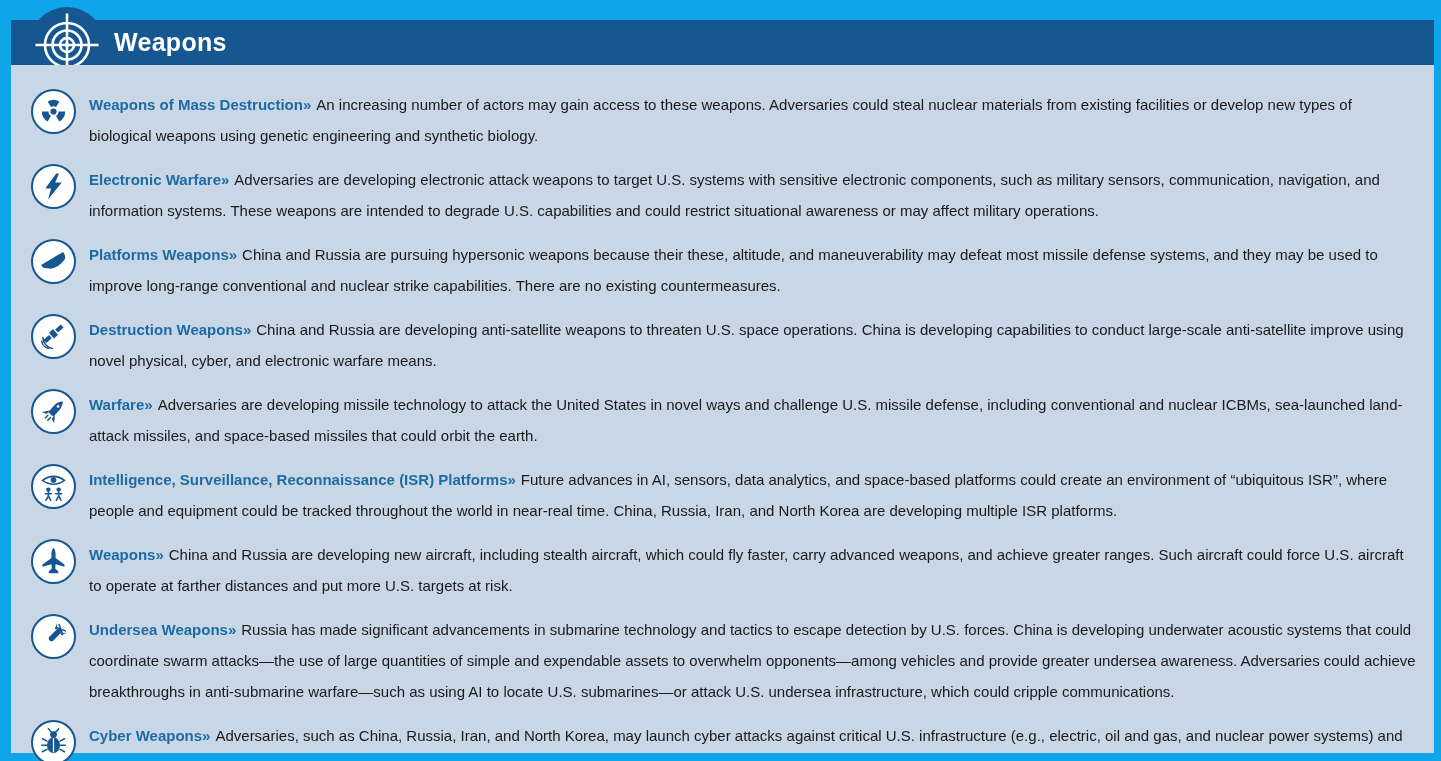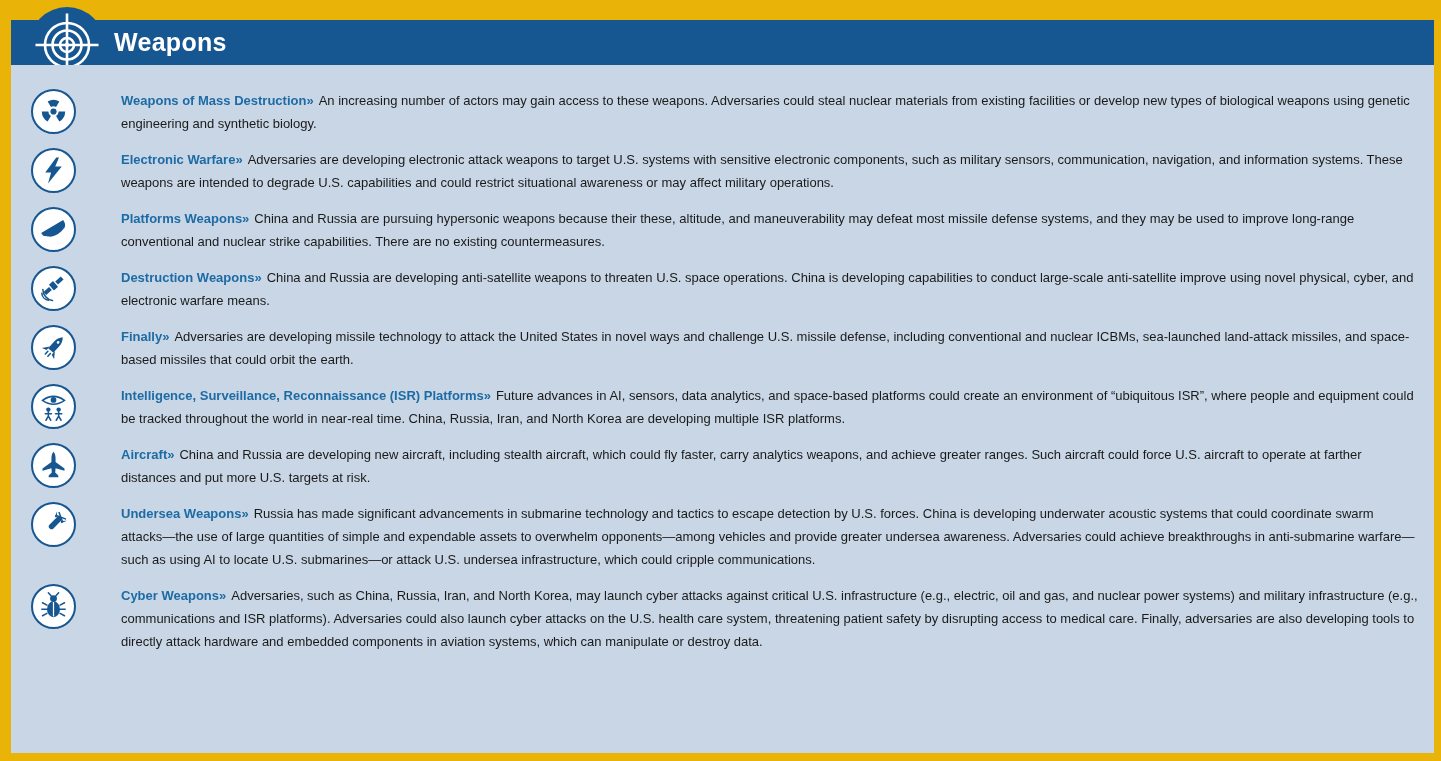--- a/index.html
+++ b/index.html
@@ -1,18 +1,18 @@
 <!DOCTYPE html>
 <html><head>
 <meta charset="utf-8">
 <style>
   * { margin:0; padding:0; box-sizing:border-box; }
   html,body { background:#ffffff; }
   body { font-family:"Liberation Sans", sans-serif; }
-  .page { position:relative; width:1441px; height:761px; background:#eab308; overflow:hidden; }
+  .page { position:relative; width:1441px; height:761px; background:#0ea5e9; overflow:hidden; }
 
   .header-bar {
     position:absolute; left:11px; right:7px; top:20px; height:45px;
     background:#175791; display:flex; align-items:center; padding-left:103px;
   }
   .page-title { color:#ffffff; font-size:25px; font-weight:bold; letter-spacing:.3px; }
 
   .target-badge { position:absolute; left:29px; top:7px; width:76px; height:76px; }
 
   .panel {
@@ -23,21 +23,21 @@
   .item { display:flex; align-items:flex-start; margin-bottom:13px; }
   .icon-circle {
     flex:0 0 45px; width:45px; height:45px; border-radius:50%;
     background:#ffffff; border:2.5px solid #175791;
     display:flex; align-items:center; justify-content:center; margin-right:13px;
   }
   .icon-circle svg { width:33px; height:33px; display:block; }
   .glyph { fill:#175791; }
   .gstroke { stroke:#175791; fill:none; stroke-width:2.2; stroke-linecap:round; }
 
-  .item-text { font-size:13px; line-height:23px; color:#1a1a1a; max-width:1352px;margin-left:32px; }
+  .item-text { font-size:15px; line-height:31px; color:#1a1a1a; max-width:1352px; }
   .item-heading { color:#1D6BA5; font-weight:bold; margin-right:5px; }
 </style>
 </head>
 <body>
 
 <div class="page">
 
   <div class="header-bar">
     <span class="page-title">Weapons</span>
   </div>
@@ -109,21 +109,21 @@
         <svg viewBox="0 0 48 48">
           <g transform="rotate(42 24 24)">
             <path class="glyph" d="M24 4 C27.5 7.5 29 12 29 17 L29 30 L19 30 L19 17 C19 12 20.5 7.5 24 4 Z"></path>
             <path class="glyph" d="M19 26.5 L12 36 L19 33.5 Z"></path>
             <path class="glyph" d="M29 26.5 L36 36 L29 33.5 Z"></path>
             <circle cx="24" cy="14" r="2" fill="#ffffff"></circle>
             <path class="gstroke" stroke-width="2" d="M21.5 33.5 L21.5 39 M26.5 33.5 L26.5 39"></path>
           </g>
         </svg>
       </span>
-      <p class="item-text"><strong class="item-heading">Finally»</strong><span>Adversaries are developing missile technology to attack the United States in novel ways and challenge U.S. missile defense, including conventional and nuclear ICBMs, sea-launched land-attack missiles, and space-based missiles that could orbit the earth.</span></p>
+      <p class="item-text"><strong class="item-heading">Warfare»</strong><span>Adversaries are developing missile technology to attack the United States in novel ways and challenge U.S. missile defense, including conventional and nuclear ICBMs, sea-launched land-attack missiles, and space-based missiles that could orbit the earth.</span></p>
     </div>
 
     <div class="item">
       <span class="icon-circle">
         <svg viewBox="0 0 48 48">
           <path class="gstroke" d="M8 15 Q24 3.5 40 15 Q24 26.5 8 15 Z"></path>
           <circle class="glyph" cx="24" cy="14.5" r="4.2"></circle>
           <circle class="glyph" cx="16.5" cy="28.5" r="3.2"></circle>
           <circle class="glyph" cx="31.5" cy="28.5" r="3.2"></circle>
           <g class="gstroke" stroke-width="2.4">
@@ -134,21 +134,21 @@
       </span>
       <p class="item-text"><strong class="item-heading">Intelligence, Surveillance, Reconnaissance (ISR) Platforms»</strong><span>Future advances in AI, sensors, data analytics, and space-based platforms could create an environment of “ubiquitous ISR”, where people and equipment could be tracked throughout the world in near-real time. China, Russia, Iran, and North Korea are developing multiple ISR platforms.</span></p>
     </div>
 
     <div class="item">
       <span class="icon-circle">
         <svg viewBox="0 0 48 48">
           <path class="glyph" d="M24 4 C26 6.5 27 9.5 27 13 L27 19 L40 28.5 L40 31.5 L27 28 L26.5 34 L31 38.5 L31 41 L17 41 L17 38.5 L21.5 34 L21 28 L8 31.5 L8 28.5 L21 19 L21 13 C21 9.5 22 6.5 24 4 Z"></path>
         </svg>
       </span>
-      <p class="item-text"><strong class="item-heading">Aircraft»</strong><span>China and Russia are developing new aircraft, including stealth aircraft, which could fly faster, carry analytics weapons, and achieve greater ranges. Such aircraft could force U.S. aircraft to operate at farther distances and put more U.S. targets at risk.</span></p>
+      <p class="item-text"><strong class="item-heading">Weapons»</strong><span>China and Russia are developing new aircraft, including stealth aircraft, which could fly faster, carry advanced weapons, and achieve greater ranges. Such aircraft could force U.S. aircraft to operate at farther distances and put more U.S. targets at risk.</span></p>
     </div>
 
     <div class="item">
       <span class="icon-circle">
         <svg viewBox="0 0 48 48">
           <g transform="rotate(45 24 24)">
             <rect class="glyph" x="20" y="9" width="8" height="23" rx="4"></rect>
             <path class="glyph" d="M20 13 L14 6.5 L17.5 15 Z"></path>
             <path class="glyph" d="M28 13 L34 6.5 L30.5 15 Z"></path>
             <path class="gstroke" stroke-width="2" d="M17.5 6 L30.5 12 M30.5 6 L17.5 12"></path>

